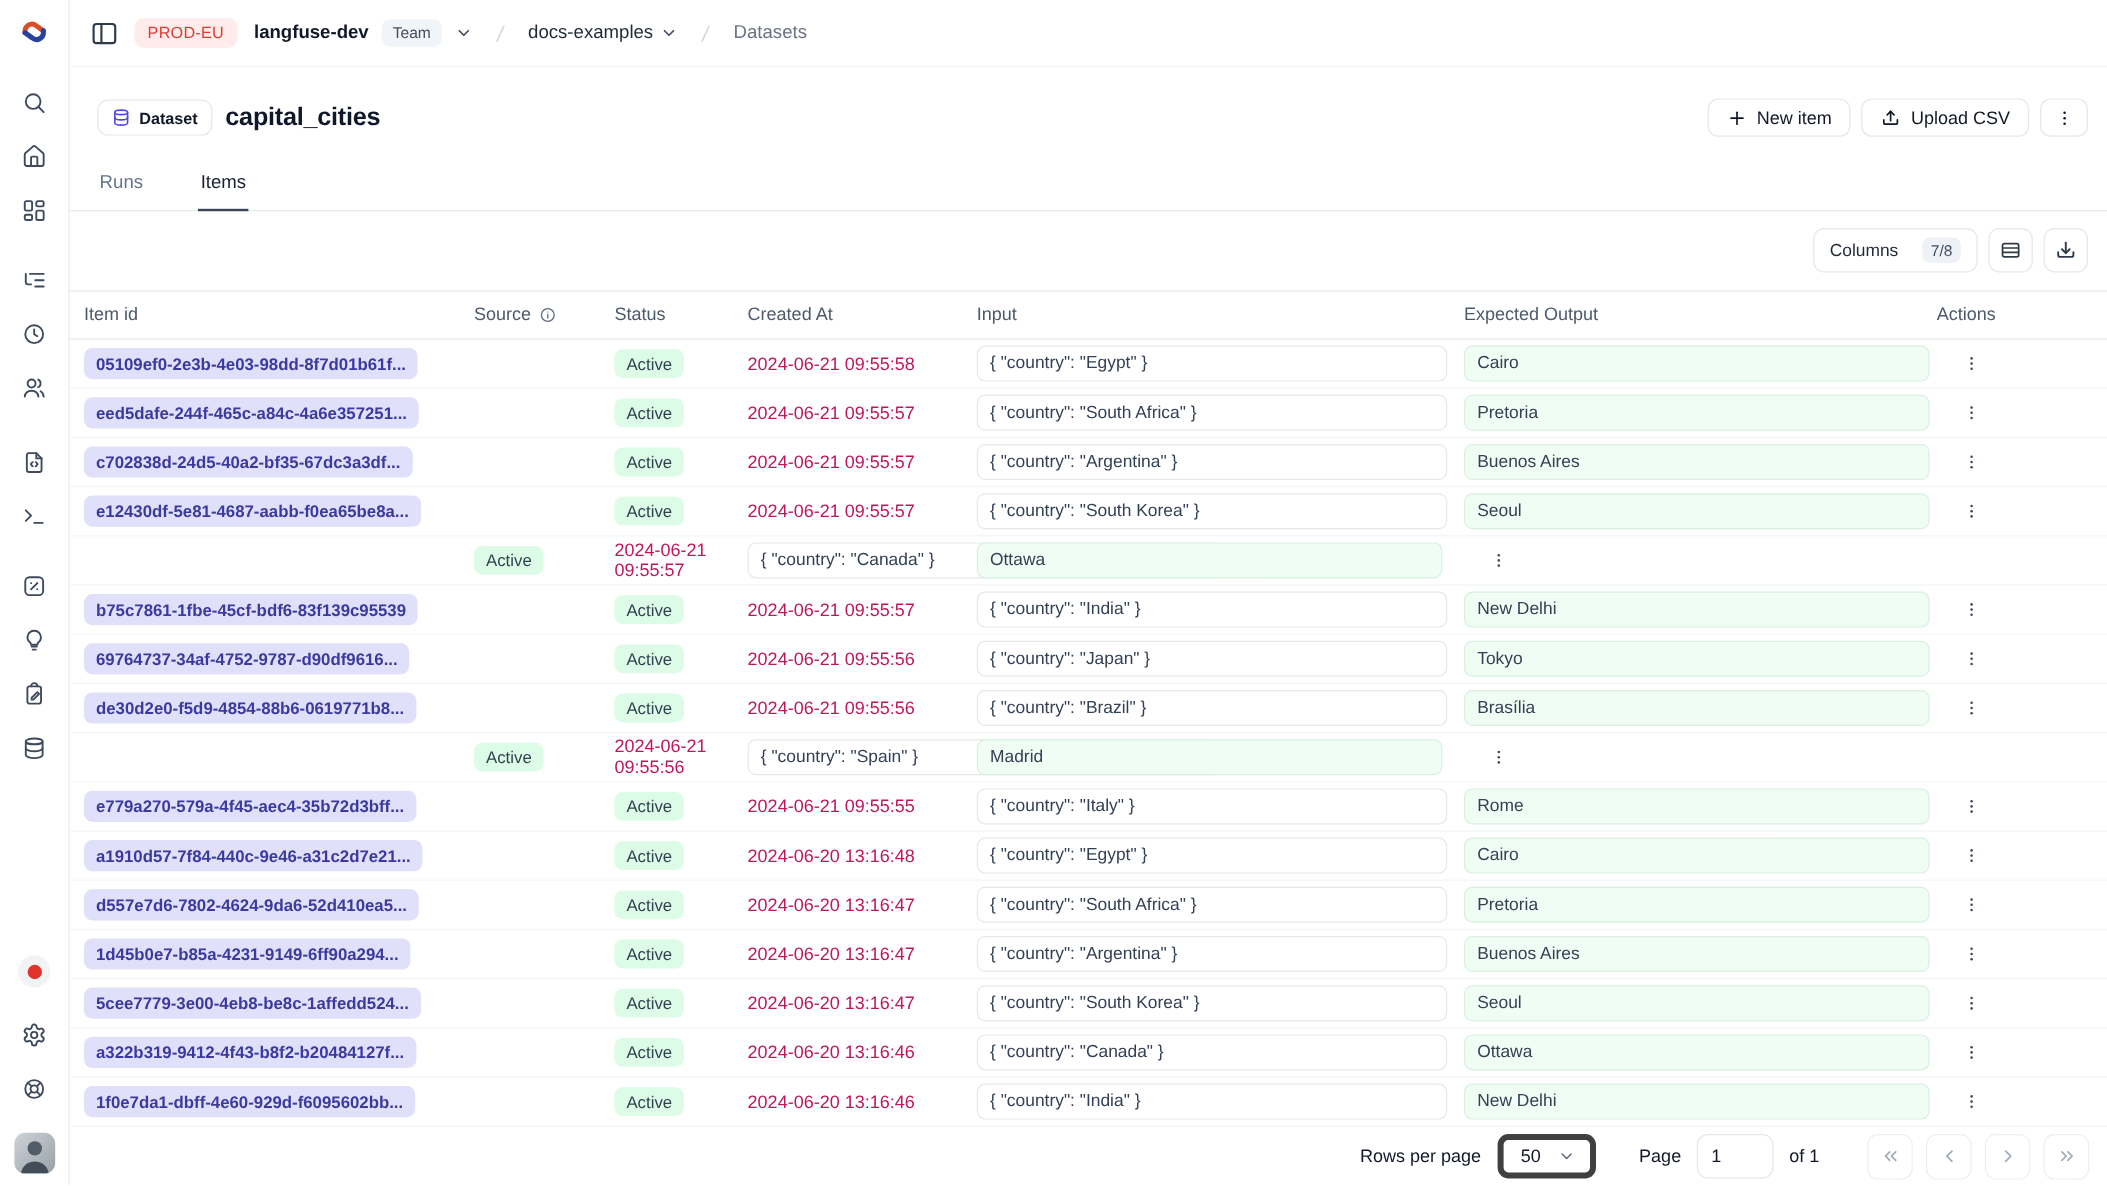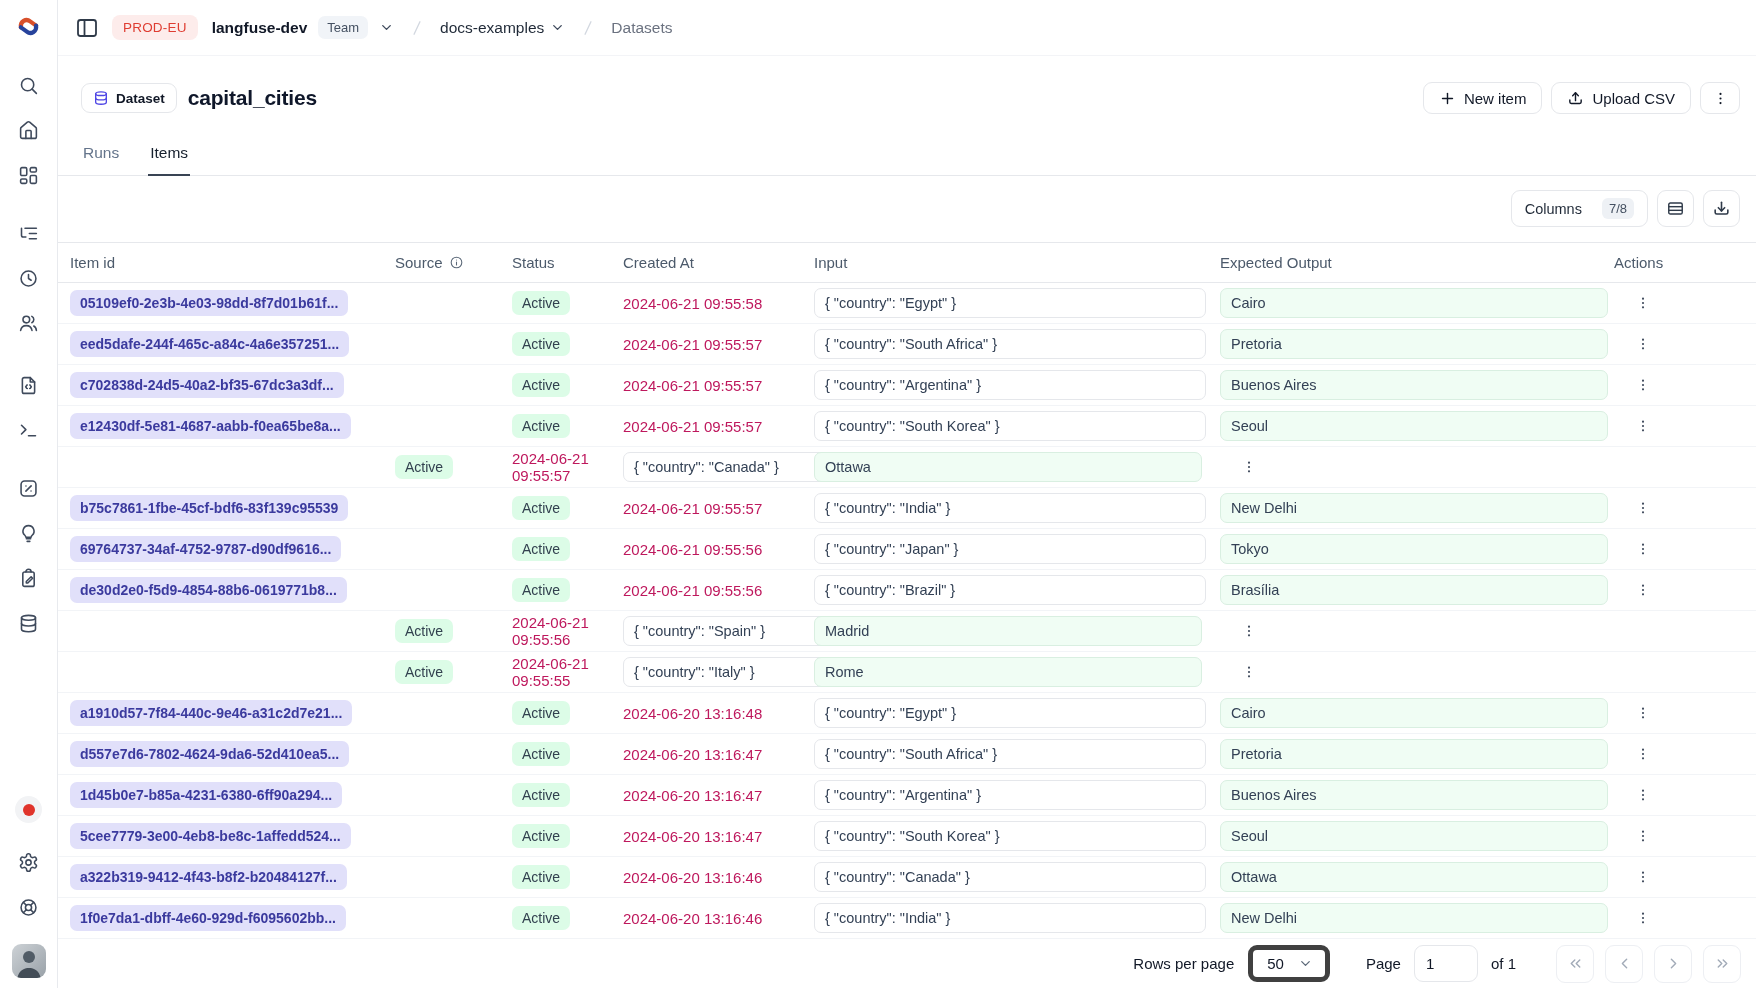--- a/index.html
+++ b/index.html
@@ -48,21 +48,21 @@
   .ds-badge svg { width:16px; height:16px; color:#4f46e5; }
   .page-title { font-size:21px; font-weight:700; margin-left:11px; letter-spacing:-.2px; }
   .head-actions { margin-left:auto; display:flex; gap:9px; }
   .btn { display:inline-flex; align-items:center; gap:8px; height:32px; padding:0 15px;
     border:1px solid #e5e7eb; border-radius:9px; background:#fff; font-family:inherit;
     font-size:15px; font-weight:500; color:#111827; cursor:pointer; }
   .btn svg { width:17px; height:17px; }
   .btn.icon-only { width:40px; padding:0; justify-content:center; }
 
   
-  .tabs { display:flex; gap:27px; padding:0 23px; border-bottom:1px solid #e6e8ec; margin-top:11px; }
+  .tabs { display:flex; gap:44px; padding:0 23px; border-bottom:1px solid #e6e8ec; margin-top:11px; }
   .tab { font-size:15.5px; font-weight:500; color:#64748b; padding:9px 2px 12px; cursor:pointer; }
   .tab.active { color:#16202e; border-bottom:2px solid #394454; margin-bottom:-1px; }
 
   
   .toolbar { display:flex; justify-content:flex-end; align-items:center; gap:9px; padding:14px 16px 15px; }
   .btn-sm { display:inline-flex; align-items:center; gap:20px; height:37px; padding:0 13px;
     border:1px solid #e5e7eb; border-radius:9px; background:#fff; font-family:inherit;
     font-size:14.5px; font-weight:500; color:#1f2937; cursor:pointer; }
   .btn-sm svg { width:19px; height:19px; color:#2f3a49; }
   .btn-sm.icon-only { width:37px; padding:0; justify-content:center; }
@@ -538,20 +538,21 @@
       <svg viewBox="0 0 24 24" fill="currentColor">
                   <circle cx="12" cy="5.5" r="1.6"></circle>
                   <circle cx="12" cy="12" r="1.6"></circle>
                   <circle cx="12" cy="18.5" r="1.6"></circle>
                 </svg>
     </button>
             </span>
   </div>
 
   <div class="grid-cols trow">
+    <span><span class="id-pill cell-id">e779a270-579a-4f45-aec4-35b72d3bff...</span></span>
     <span></span>
     <span><span class="status-badge cell-status">Active</span></span>
     <span class="created cell-created">2024-06-21 09:55:55</span>
     <span>
               <span class="cellbox input-box cell-input">{ "country": "Italy" }</span>
             </span>
     <span>
               <span class="cellbox expected-box cell-expected">Rome</span>
             </span>
     <span>
@@ -603,21 +604,21 @@
       <svg viewBox="0 0 24 24" fill="currentColor">
                   <circle cx="12" cy="5.5" r="1.6"></circle>
                   <circle cx="12" cy="12" r="1.6"></circle>
                   <circle cx="12" cy="18.5" r="1.6"></circle>
                 </svg>
     </button>
             </span>
   </div>
 
   <div class="grid-cols trow">
-    <span><span class="id-pill cell-id">1d45b0e7-b85a-4231-6380-6ff90a294...</span></span>
+    <span><span class="id-pill cell-id">1d45b0e7-b85a-4231-9149-6ff90a294...</span></span>
     <span></span>
     <span><span class="status-badge cell-status">Active</span></span>
     <span class="created cell-created">2024-06-20 13:16:47</span>
     <span>
               <span class="cellbox input-box cell-input">{ "country": "Argentina" }</span>
             </span>
     <span>
               <span class="cellbox expected-box cell-expected">Buenos Aires</span>
             </span>
     <span>

